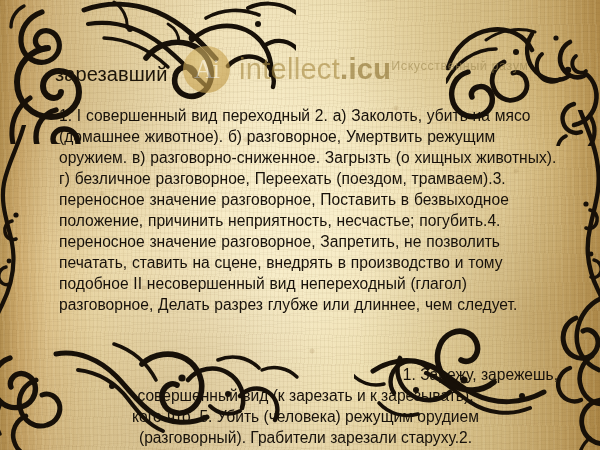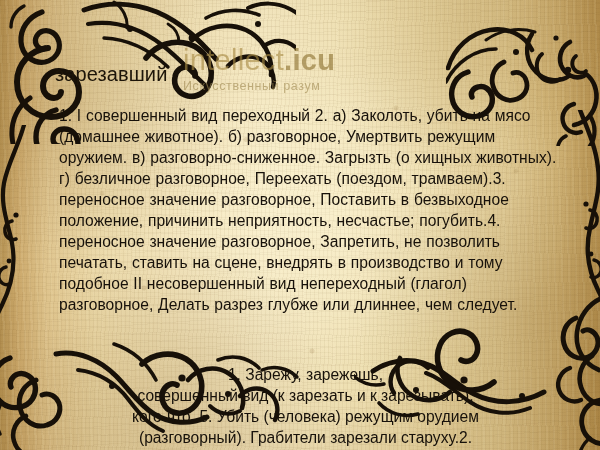--- a/index.html
+++ b/index.html
@@ -79,21 +79,21 @@
     pointer-events:none;opacity:.62;
   }
   .wm-badge{
     width:47px;height:47px;border-radius:50%;
     background:radial-gradient(circle at 38% 32%, #d9bd70 0%, #c8a24f 58%, #b8923f 100%);
     display:flex;align-items:center;justify-content:center;
     font-size:27px;line-height:1;color:#f6ecd0;
     font-family:"Liberation Serif","DejaVu Serif",serif;
     letter-spacing:-1px;
   }
-  .wm-text{display:flex;flex-direction:column;line-height:1;}
+  .wm-text{display:flex;flex-direction:row;line-height:1;}
   .wm-main{
     font-size:29px;color:#a98c45;letter-spacing:.3px;
     font-family:"Liberation Sans","DejaVu Sans",sans-serif;
   }
   .wm-main b{color:#8d7231;font-weight:700;}
   .wm-sub{
     font-size:12.5px;color:#a08a52;margin-top:5px;letter-spacing:.6px;
   }
 
   
@@ -107,21 +107,21 @@
     font-size:15.6px;line-height:21px;color:#17110a;
     letter-spacing:.02px;word-spacing:.4px;
   }
   .tail-text{
     position:absolute;left:53px;top:364px;width:505px;
     font-size:15.6px;line-height:21px;color:#17110a;
     text-align:center;
   }
   .tail-text .ln{display:block;white-space:nowrap;}
   .tail-text .ln.lft{text-align:center;}
-  .tail-text .ln.rgt{text-align:center;}
+  .tail-text .ln.rgt{text-align:right;}
   .tail-text .ln.fade{opacity:.96;}
 </style>
 </head>
 <body>
 
 <div class="page">
 
   <div class="grain-a"></div>
   <div class="grain-b"></div>
   <div class="grain-c"></div>
@@ -228,20 +228,21 @@
       <path d="M74 72c-8-8-20-9-29-3-9 7-11 19-5 28" stroke-width="4.4"></path>
       <path d="M30 88c-12 3-25-1-33-11" stroke-width="3.4"></path>
       <circle cx="110" cy="84" r="3.6" fill="#171008" stroke="none"></circle>
       <circle cx="62" cy="94" r="3" fill="#171008" stroke="none"></circle>
       <circle cx="168" cy="100" r="3" fill="#171008" stroke="none"></circle>
       <path d="M236 142c-8 6-12 16-11 26" stroke-width="3.4"></path>
     </svg>
   </div>
 
   <div class="watermark">
+    <div class="wm-badge">Ai</div>
     <div class="wm-text">
       <div class="wm-main"><span>intellect</span><b>.icu</b></div>
       <div class="wm-sub">Искусственный  разум</div>
     </div>
   </div>
 
   <div class="headword">зарезавший</div>
 
   <div class="body-text">1. I  совершенный вид   переходный 2. а) Заколоть, убить на мясо (домашнее животное). б) разговорное, Умертвить режущим оружием. в) разговорно-сниженное. Загрызть (о хищных животных). г)  безличное  разговорное, Переехать (поездом, трамваем).3.  переносное значение  разговорное, Поставить в безвыходное положение, причинить неприятность, несчастье; погубить.4.  переносное значение  разговорное, Запретить, не позволить печатать, ставить на сцене, внедрять в производство и тому подобное II  несовершенный вид   непереходный (глагол)  разговорное, Делать разрез глубже или длиннее, чем следует.</div>
 

